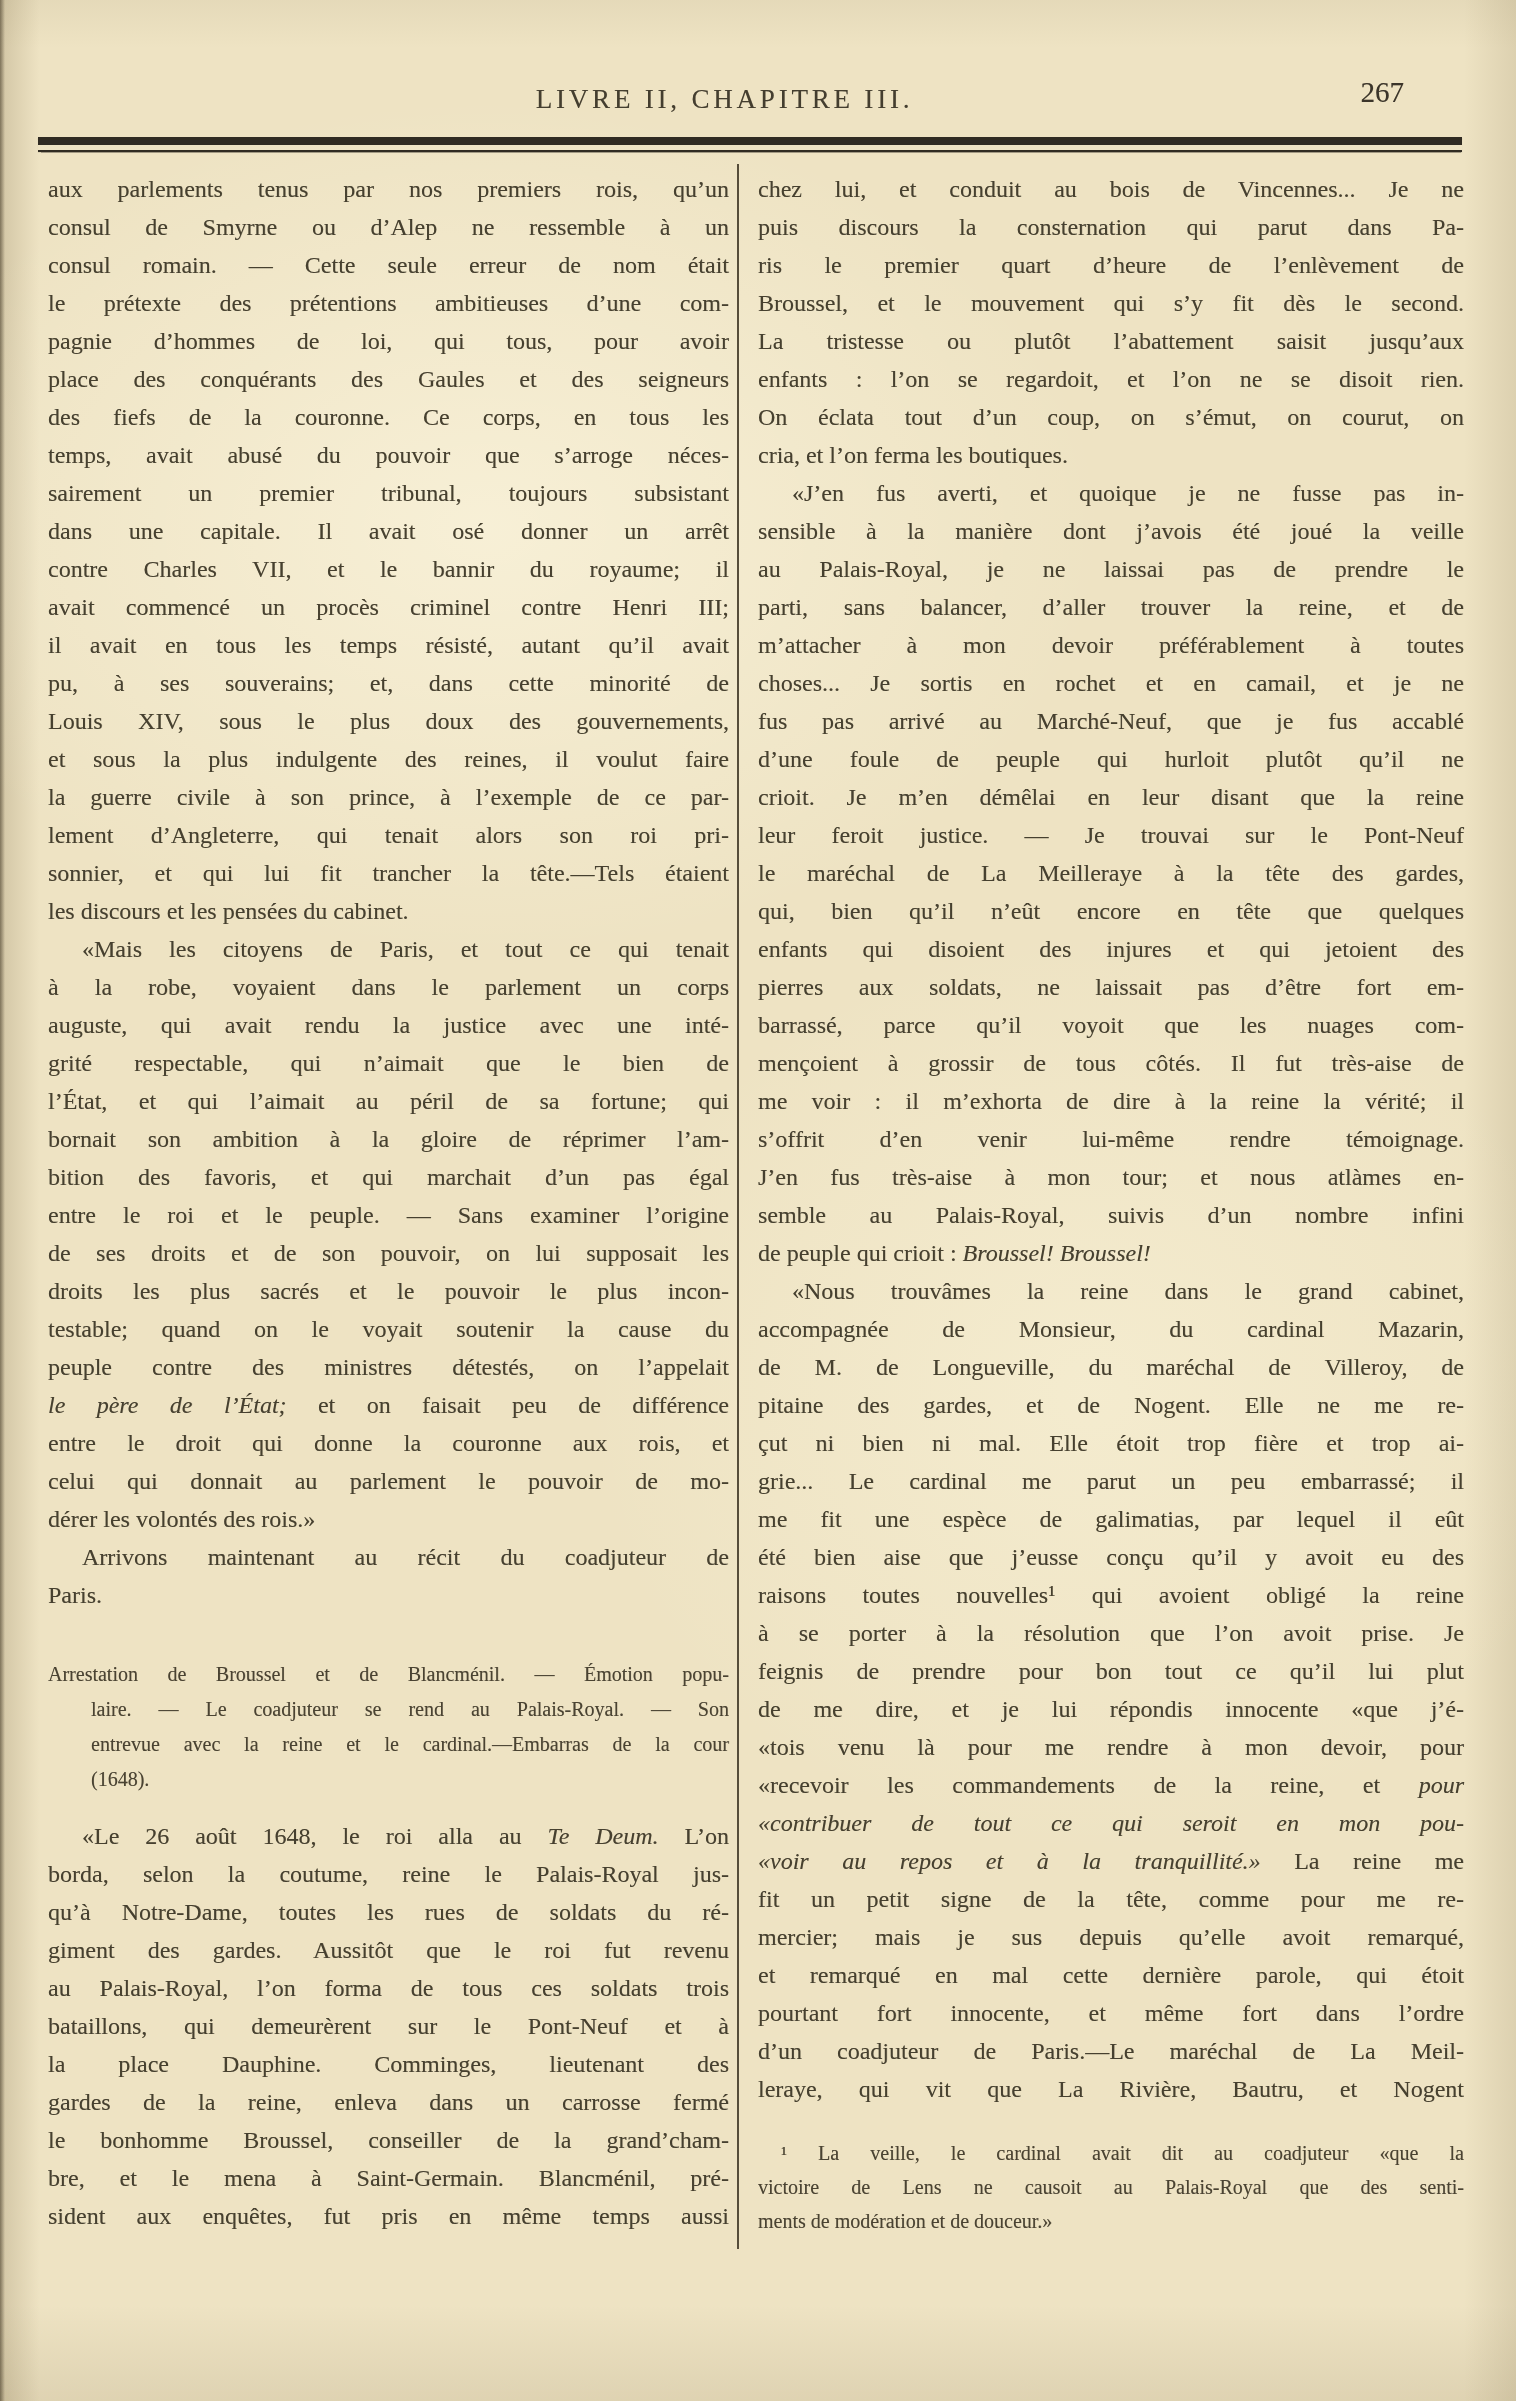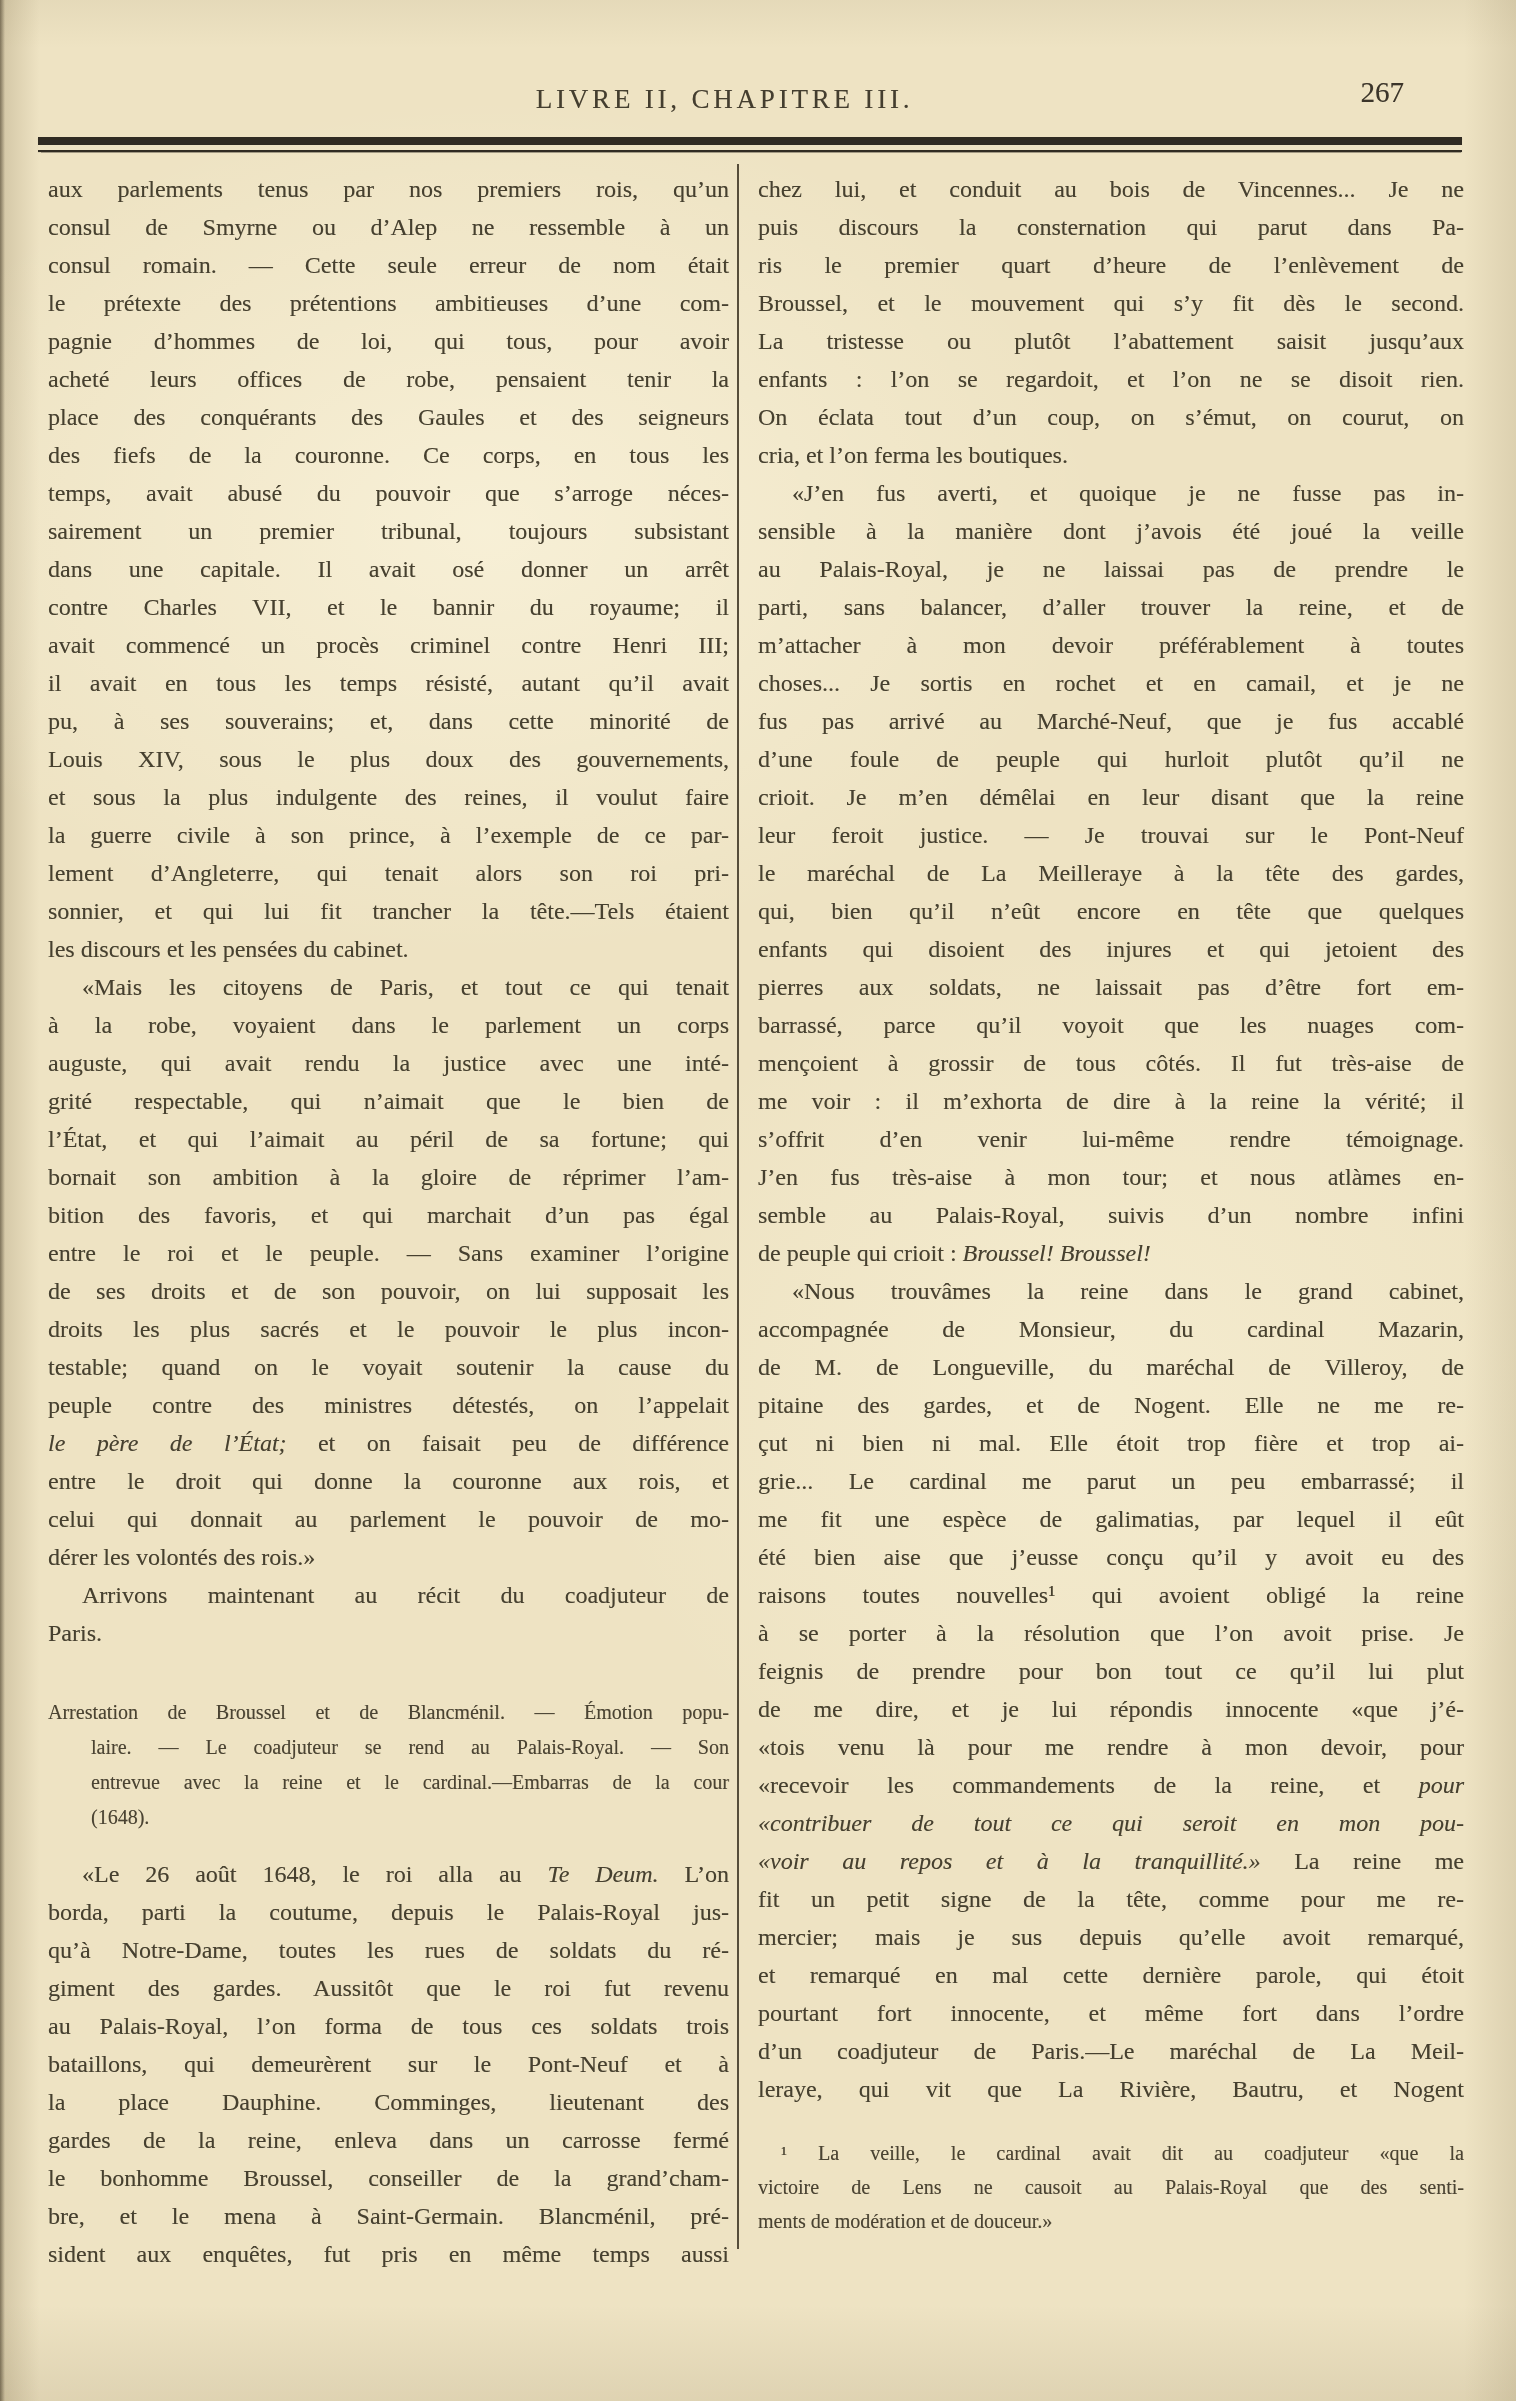--- a/index.html
+++ b/index.html
@@ -76,21 +76,20 @@
 
   <div class="col-divider"></div>
 
   <div class="column col-left">
     <div class="block body1">
         <div class="line">aux parlements tenus par nos premiers rois, qu’un</div>
         <div class="line">consul de Smyrne ou d’Alep ne ressemble à un</div>
         <div class="line">consul romain. — Cette seule erreur de nom était</div>
         <div class="line">le prétexte des prétentions ambitieuses d’une com-</div>
         <div class="line">pagnie d’hommes de loi, qui tous, pour avoir</div>
-        <div class="line">acheté leurs offices de robe, pensaient tenir la</div>
         <div class="line">place des conquérants des Gaules et des seigneurs</div>
         <div class="line">des fiefs de la couronne. Ce corps, en tous les</div>
         <div class="line">temps, avait abusé du pouvoir que s’arroge néces-</div>
         <div class="line">sairement un premier tribunal, toujours subsistant</div>
         <div class="line">dans une capitale. Il avait osé donner un arrêt</div>
         <div class="line">contre Charles VII, et le bannir du royaume; il</div>
         <div class="line">avait commencé un procès criminel contre Henri III;</div>
         <div class="line">il avait en tous les temps résisté, autant qu’il avait</div>
         <div class="line">pu, à ses souverains; et, dans cette minorité de</div>
         <div class="line">Louis XIV, sous le plus doux des gouvernements,</div>
@@ -119,21 +118,21 @@
         <div class="line end">Paris.</div>
       </div>
     <div class="block arg">
         <div class="line">Arrestation de Broussel et de Blancménil. — Émotion popu-</div>
         <div class="line hang">laire. — Le coadjuteur se rend au Palais-Royal. — Son</div>
         <div class="line hang">entrevue avec la reine et le cardinal.—Embarras de la cour</div>
         <div class="line end hang">(1648).</div>
       </div>
     <div class="block body2">
         <div class="line ind">«Le 26 août 1648, le roi alla au <i>Te Deum.</i> L’on</div>
-        <div class="line">borda, parti la coutume, depuis le Palais-Royal jus-</div>
+        <div class="line">borda, selon la coutume, reine le Palais-Royal jus-</div>
         <div class="line">qu’à Notre-Dame, toutes les rues de soldats du ré-</div>
         <div class="line">giment des gardes. Aussitôt que le roi fut revenu</div>
         <div class="line">au Palais-Royal, l’on forma de tous ces soldats trois</div>
         <div class="line">bataillons, qui demeurèrent sur le Pont-Neuf et à</div>
         <div class="line">la place Dauphine. Comminges, lieutenant des</div>
         <div class="line">gardes de la reine, enleva dans un carrosse fermé</div>
         <div class="line">le bonhomme Broussel, conseiller de la grand’cham-</div>
         <div class="line">bre, et le mena à Saint-Germain. Blancménil, pré-</div>
         <div class="line">sident aux enquêtes, fut pris en même temps aussi</div>
       </div>

